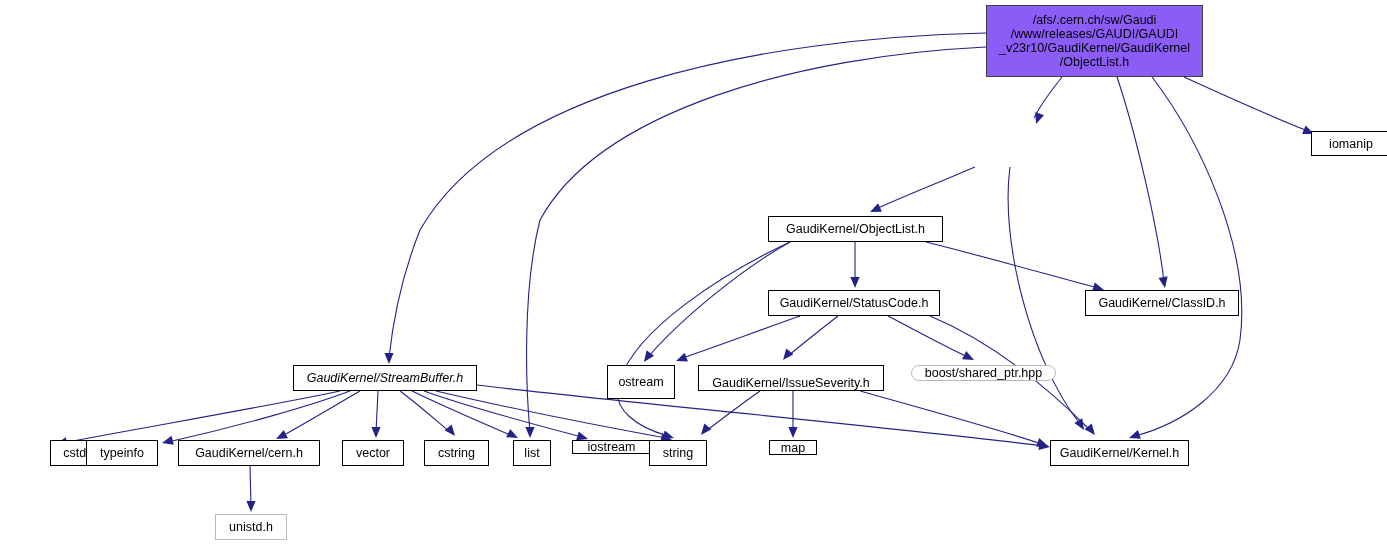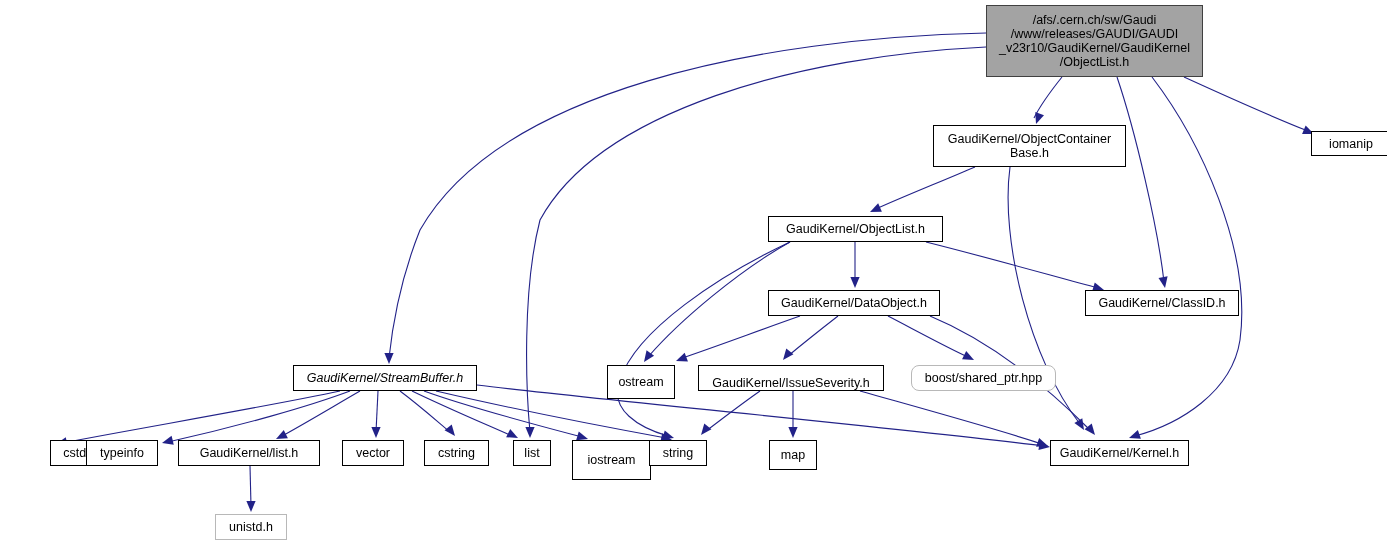--- a/index.html
+++ b/index.html
@@ -20,21 +20,21 @@
     display:flex;align-items:center;justify-content:center;
     text-align:center;
     color:#000000;
     font-size:12.5px;
     line-height:14px;
     white-space:pre-line;
     letter-spacing:0px;
     z-index:5;
   }
   .node.root{
-    background:#a3a3a3;
+    background:#8b5cf6;
     border:1px solid #404040;
   }
   .node.sys{
     border:1px solid #b8b8b8;
   }
   .node span{display:block;width:100%;padding:0 4px;}
 </style>
 </head>
 <body>
 
@@ -97,33 +97,31 @@
       <path d="M477,385 C600,400 900,428 1044,446" fill="none" stroke="#222288" stroke-width="1.1"></path>
       <polygon points="1050,447 1038.468460701724,450.03044574482345 1039.7440208714409,440.9193016754196" fill="#222288"></polygon>
       <path d="M250,466 L251,506" fill="none" stroke="#222288" stroke-width="1.1"></path>
       <polygon points="251,512 246.4,501 255.6,501" fill="#222288"></polygon>
     </svg>
 <div class="node root" style="left: 986px; top: 5px; width: 217px; height: 72px;"><span>/afs/.cern.ch/sw/Gaudi
 /www/releases/GAUDI/GAUDI
 _v23r10/GaudiKernel/GaudiKernel
 /ObjectList.h</span></div>
     <div class="node" style="left: 1311px; top: 131px; width: 80px; height: 25px;"><span>iomanip</span></div>
-    <div class="node" style="left: 933px; top: 125px; width: 193px; height: 42px;"><span>GaudiKernel/ObjectContainer
-Base.h</span></div>
     <div class="node" style="left: 768px; top: 216px; width: 175px; height: 26px;"><span>GaudiKernel/ObjectList.h</span></div>
     <div class="node" style="left: 1085px; top: 290px; width: 154px; height: 26px;"><span>GaudiKernel/ClassID.h</span></div>
-    <div class="node" style="left: 768px; top: 290px; width: 172px; height: 26px;"><span>GaudiKernel/DataObject.h</span></div>
+    <div class="node" style="left: 768px; top: 290px; width: 172px; height: 26px;"><span>GaudiKernel/StatusCode.h</span></div>
     <div class="node" style="left: 607px; top: 365px; width: 68px; height: 34px;"><span>ostream</span></div>
     <div class="node" style="left: 698px; top: 365px; width: 186px; height: 26px; align-items: flex-end;"><span>GaudiKernel/IssueSeverity.h</span></div>
-    <div class="node sys" style="left: 911px; top: 365px; width: 145px; height: 26px; border-radius: 8px;"><span>boost/shared_ptr.hpp</span></div>
+    <div class="node sys" style="left: 911px; top: 365px; width: 145px; height: 16px; border-radius: 8px;"><span>boost/shared_ptr.hpp</span></div>
     <div class="node" style="left: 293px; top: 365px; width: 184px; height: 26px; font-style: italic;"><span>GaudiKernel/StreamBuffer.h</span></div>
     <div class="node" style="left: 4px; top: 440px; width: 62px; height: 26px; margin-left: 46px;"><span>cstdlib</span></div>
     <div class="node" style="left: 86px; top: 440px; width: 72px; height: 26px;"><span>typeinfo</span></div>
-    <div class="node" style="left: 178px; top: 440px; width: 142px; height: 26px;"><span>GaudiKernel/list.h</span></div>
+    <div class="node" style="left: 178px; top: 440px; width: 142px; height: 26px;"><span>GaudiKernel/cern.h</span></div>
     <div class="node" style="left: 342px; top: 440px; width: 62px; height: 26px;"><span>vector</span></div>
     <div class="node" style="left: 424px; top: 440px; width: 65px; height: 26px;"><span>cstring</span></div>
     <div class="node" style="left: 513px; top: 440px; width: 38px; height: 26px;"><span>list</span></div>
-    <div class="node" style="left: 572px; top: 440px; width: 79px; height: 40px;"><span>iostream</span></div>
+    <div class="node" style="left: 572px; top: 440px; width: 79px; height: 14px;"><span>iostream</span></div>
     <div class="node" style="left: 649px; top: 440px; width: 58px; height: 26px;"><span>string</span></div>
-    <div class="node" style="left: 769px; top: 440px; width: 48px; height: 30px;"><span>map</span></div>
+    <div class="node" style="left: 769px; top: 440px; width: 48px; height: 15px;"><span>map</span></div>
     <div class="node" style="left: 1050px; top: 440px; width: 139px; height: 26px;"><span>GaudiKernel/Kernel.h</span></div>
     <div class="node sys" style="left: 215px; top: 514px; width: 72px; height: 26px;"><span>unistd.h</span></div>
   </div>
 
 </body></html>

